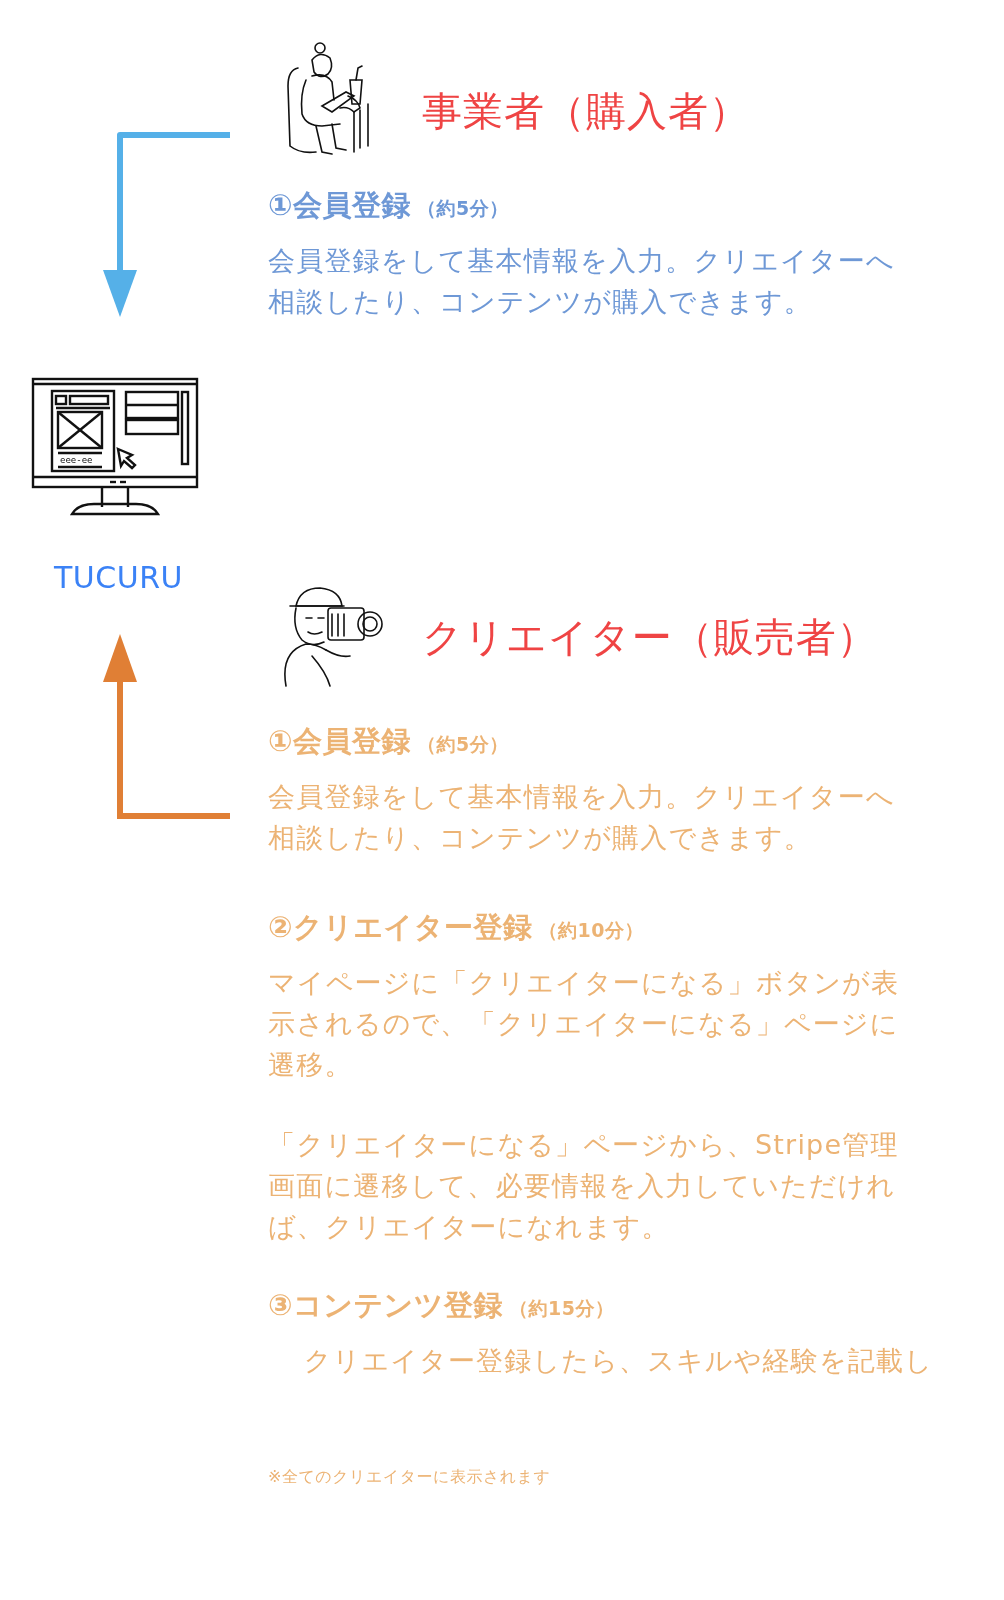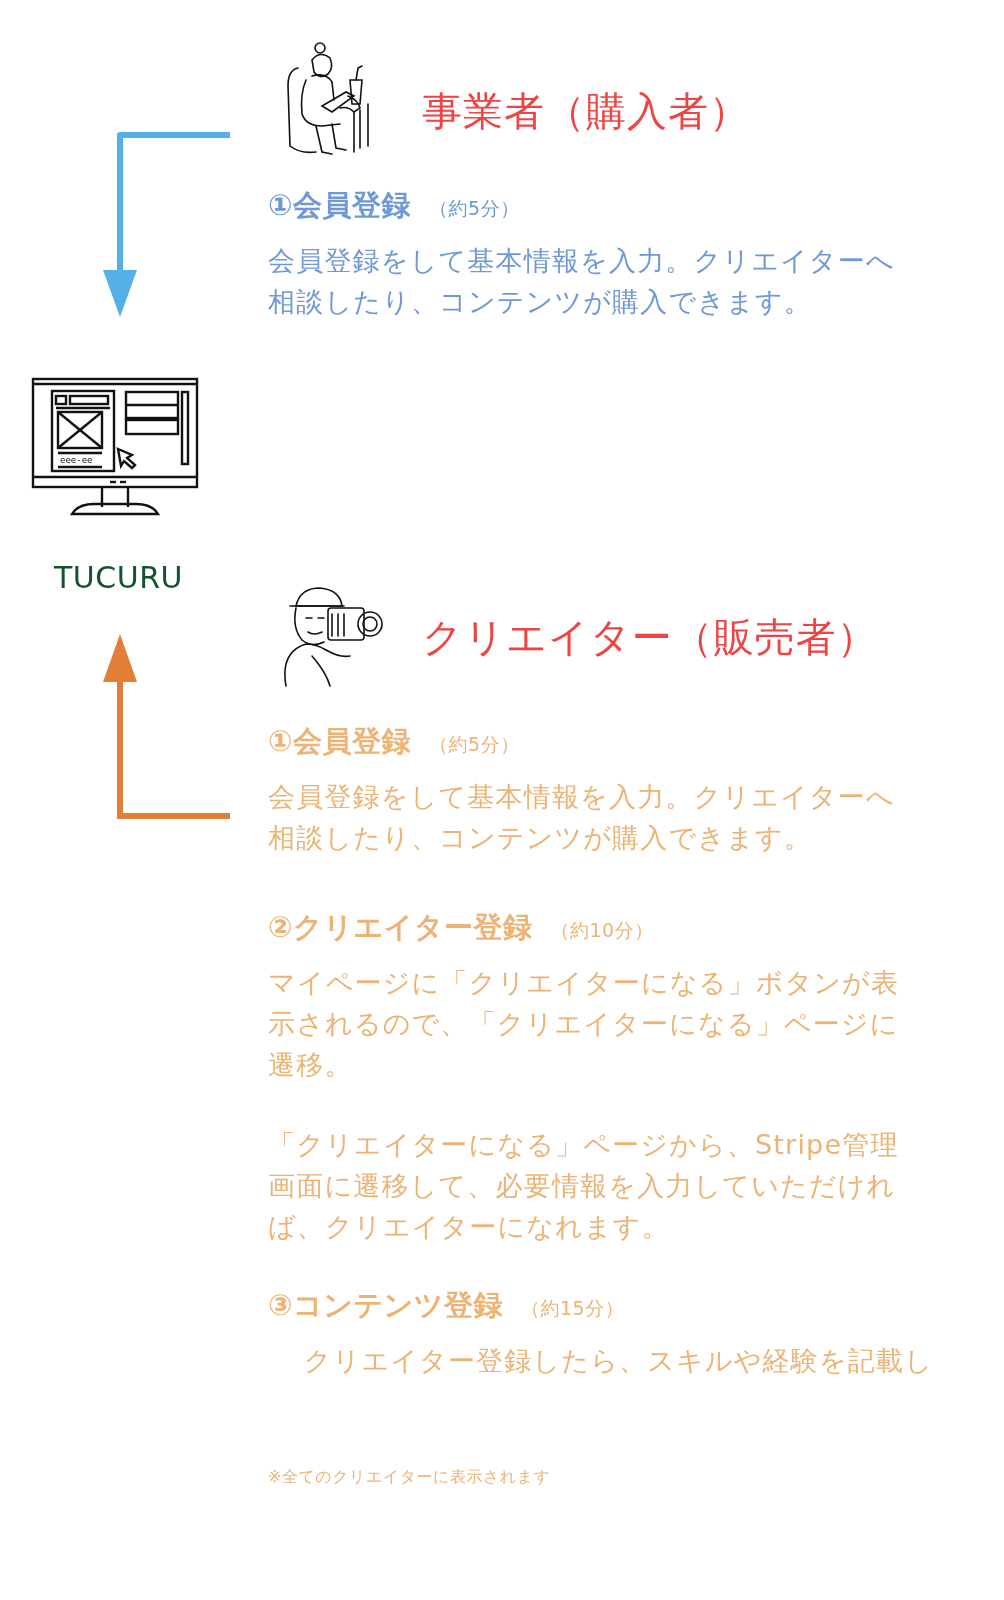--- a/index.html
+++ b/index.html
@@ -1,26 +1,26 @@
 <!DOCTYPE html>
 <html><head>
 <meta charset="utf-8">
 <style>
   html, body { margin:0; padding:0; background:#ffffff; }
   body { width:1004px; height:1600px; position:relative; overflow:hidden;
          font-family:"DejaVu Sans","Liberation Sans",sans-serif; }
   .abs { position:absolute; }
   .role-title { font-size:40px; color:#ef4444; letter-spacing:1px; white-space:nowrap; }
   .step-title { font-size:29px; font-weight:bold; white-space:nowrap; letter-spacing:0.5px; }
-  .step-title .dur { font-size:19px; font-weight:normal; margin-left:18px; }
+  .step-title .dur { font-size:19px; font-weight:bold; margin-left:6px; }
   .desc { font-size:27px; line-height:41px; width:665px; letter-spacing:1.2px; }
   .blue { color:#6e98d6; }
   .orange { color:#ecb374; }
   .note { font-size:16px; letter-spacing:0.5px; }
-  .tucuru { font-size:30px; color:#14532d; letter-spacing:0.5px; }
+  .tucuru { font-size:30px; color:#3b82f6; letter-spacing:0.5px; }
 </style>
 </head>
 <body>
 
 <svg class="abs" style="left:100px;top:125px;" width="140" height="200" viewBox="0 0 140 200">
   <path d="M130 10 H20 V150" fill="none" stroke="#55b0e8" stroke-width="6" stroke-linejoin="round"></path>
   <polygon points="3,145 37,145 20,192" fill="#55b0e8"></polygon>
 </svg>
 
 <svg class="abs" style="left:100px;top:630px;" width="140" height="200" viewBox="0 0 140 200">

